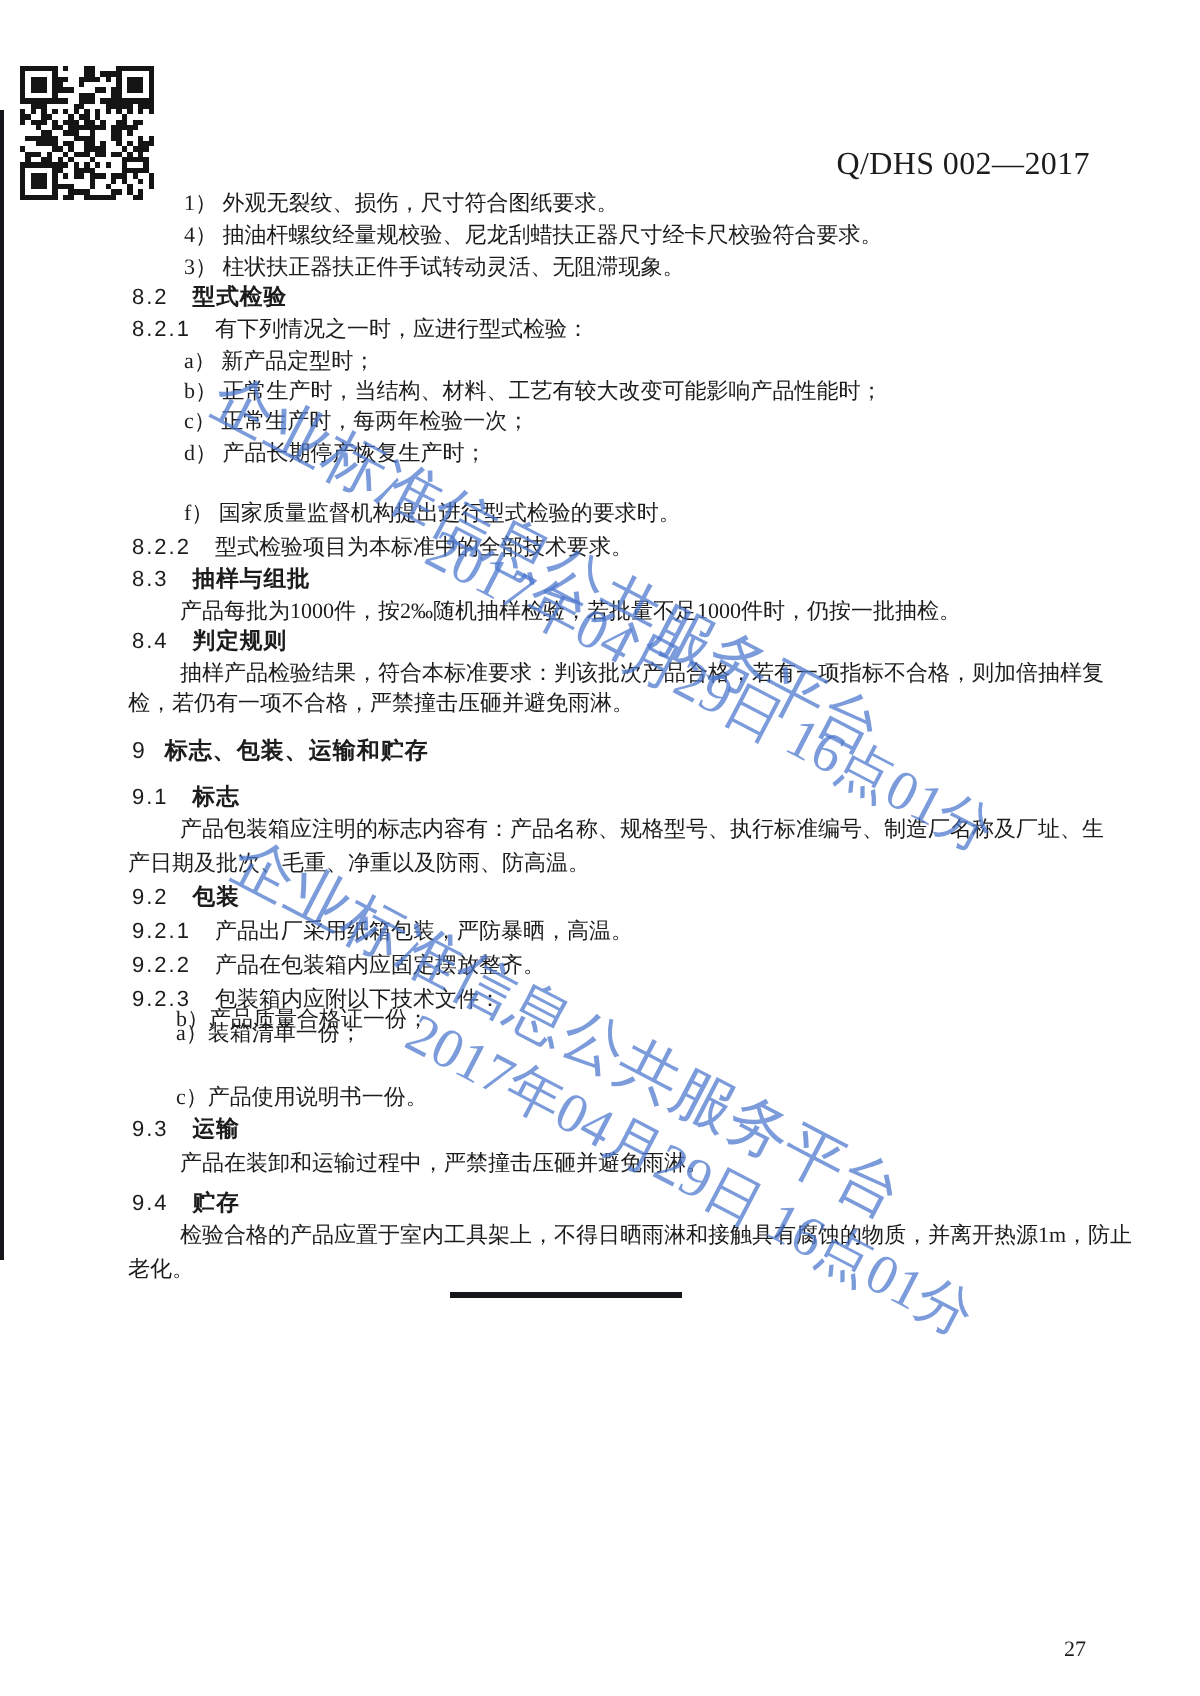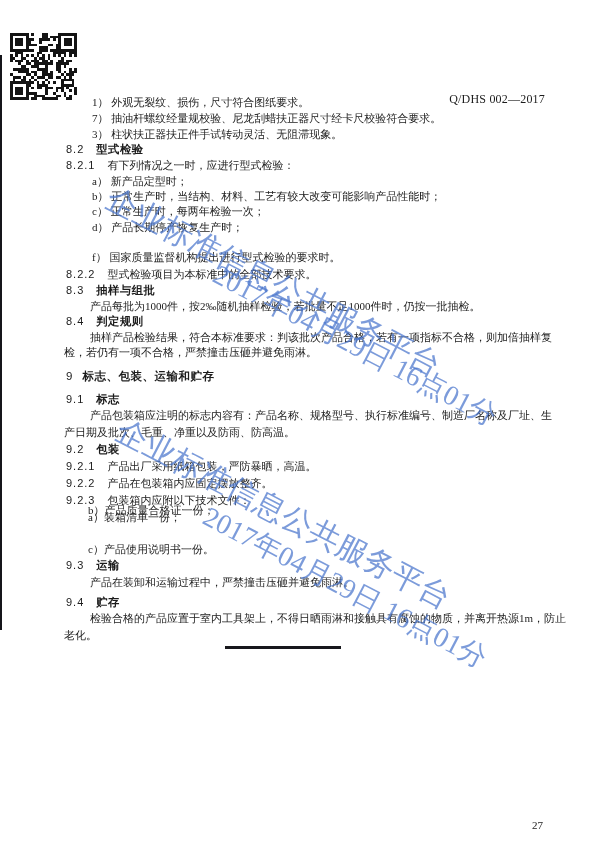--- a/index.html
+++ b/index.html
@@ -3,21 +3,21 @@
 <meta charset="utf-8">
 <style>
   html,body{margin:0;padding:0;background:#888;}
   #page{position:relative;width:600px;height:848px;background:#ffffff;overflow:hidden;
         font-family:"Liberation Serif","DejaVu Serif",serif;color:#1c1c1c;}
   
   #edge-artifact{position:absolute;left:0;top:55px;width:2px;height:575px;background:#15151a;}
   
   #qr{position:absolute;left:10px;top:33px;width:67px;height:67px;}
   
-  #header-code{position:absolute;top:74px;right:55px;font-size:12px;letter-spacing:.2px;margin-top:18px;}
+  #header-code{position:absolute;top:74px;right:55px;font-size:16px;letter-spacing:.2px;}
   
   #page-number{position:absolute;top:819px;right:57px;font-size:11px;margin-left:40px;}
   
   #end-rule{position:absolute;left:225px;top:646px;width:116px;height:2.5px;background:#17171c;}
   
   .line{position:absolute;white-space:nowrap;font-size:11px;line-height:13px;}
   .line .num{font-family:"Liberation Sans","DejaVu Sans",sans-serif;font-weight:normal;
              letter-spacing:1px;margin-right:12px;font-size:11px;}
   .line .ttl{font-family:"Liberation Sans","DejaVu Sans",sans-serif;font-weight:bold;
              font-size:11.3px;letter-spacing:.5px;}
@@ -377,21 +377,21 @@
 
   <div id="header-code">Q/DHS 002—2017</div>
 
   <div class="wm" id="wm1-l1">企业标准信息公共服务平台</div>
   <div class="wm" id="wm1-l2">2017年04月29日 16点01分</div>
   <div class="wm" id="wm2-l1">企业标准信息公共服务平台</div>
   <div class="wm" id="wm2-l2">2017年04月29日 16点01分</div>
 
   <div id="content">
       <div class="line item" style="top: 96px; left: 92px;">1） 外观无裂纹、损伤，尺寸符合图纸要求。</div>
-      <div class="line item" style="top: 112px; left: 92px;">7） 抽油杆螺纹经量规校验、尼龙刮蜡扶正器尺寸经卡尺校验符合要求。</div>
+      <div class="line item" style="top: 112px; left: 92px;">4） 抽油杆螺纹经量规校验、尼龙刮蜡扶正器尺寸经卡尺校验符合要求。</div>
       <div class="line item" style="top: 128px; left: 92px;">3） 柱状扶正器扶正件手试转动灵活、无阻滞现象。</div>
       <div class="line heading" style="top: 143px; left: 66px;"><span class="num">8.2</span><span class="ttl">型式检验</span></div>
       <div class="line clause" style="top: 159px; left: 66px;"><span class="num">8.2.1</span><span class="txt">有下列情况之一时，应进行型式检验：</span></div>
       <div class="line item" style="top: 175px; left: 92px;">a） 新产品定型时；</div>
       <div class="line item" style="top: 190px; left: 92px;">b） 正常生产时，当结构、材料、工艺有较大改变可能影响产品性能时；</div>
       <div class="line item" style="top: 205px; left: 92px;">c） 正常生产时，每两年检验一次；</div>
       <div class="line item" style="top: 221px; left: 92px;">d） 产品长期停产恢复生产时；</div>
       <div class="line item" style="top: 251px; left: 92px;">f） 国家质量监督机构提出进行型式检验的要求时。</div>
       <div class="line clause" style="top: 268px; left: 66px;"><span class="num">8.2.2</span><span class="txt">型式检验项目为本标准中的全部技术要求。</span></div>
       <div class="line heading" style="top: 284px; left: 66px;"><span class="num">8.3</span><span class="ttl">抽样与组批</span></div>

